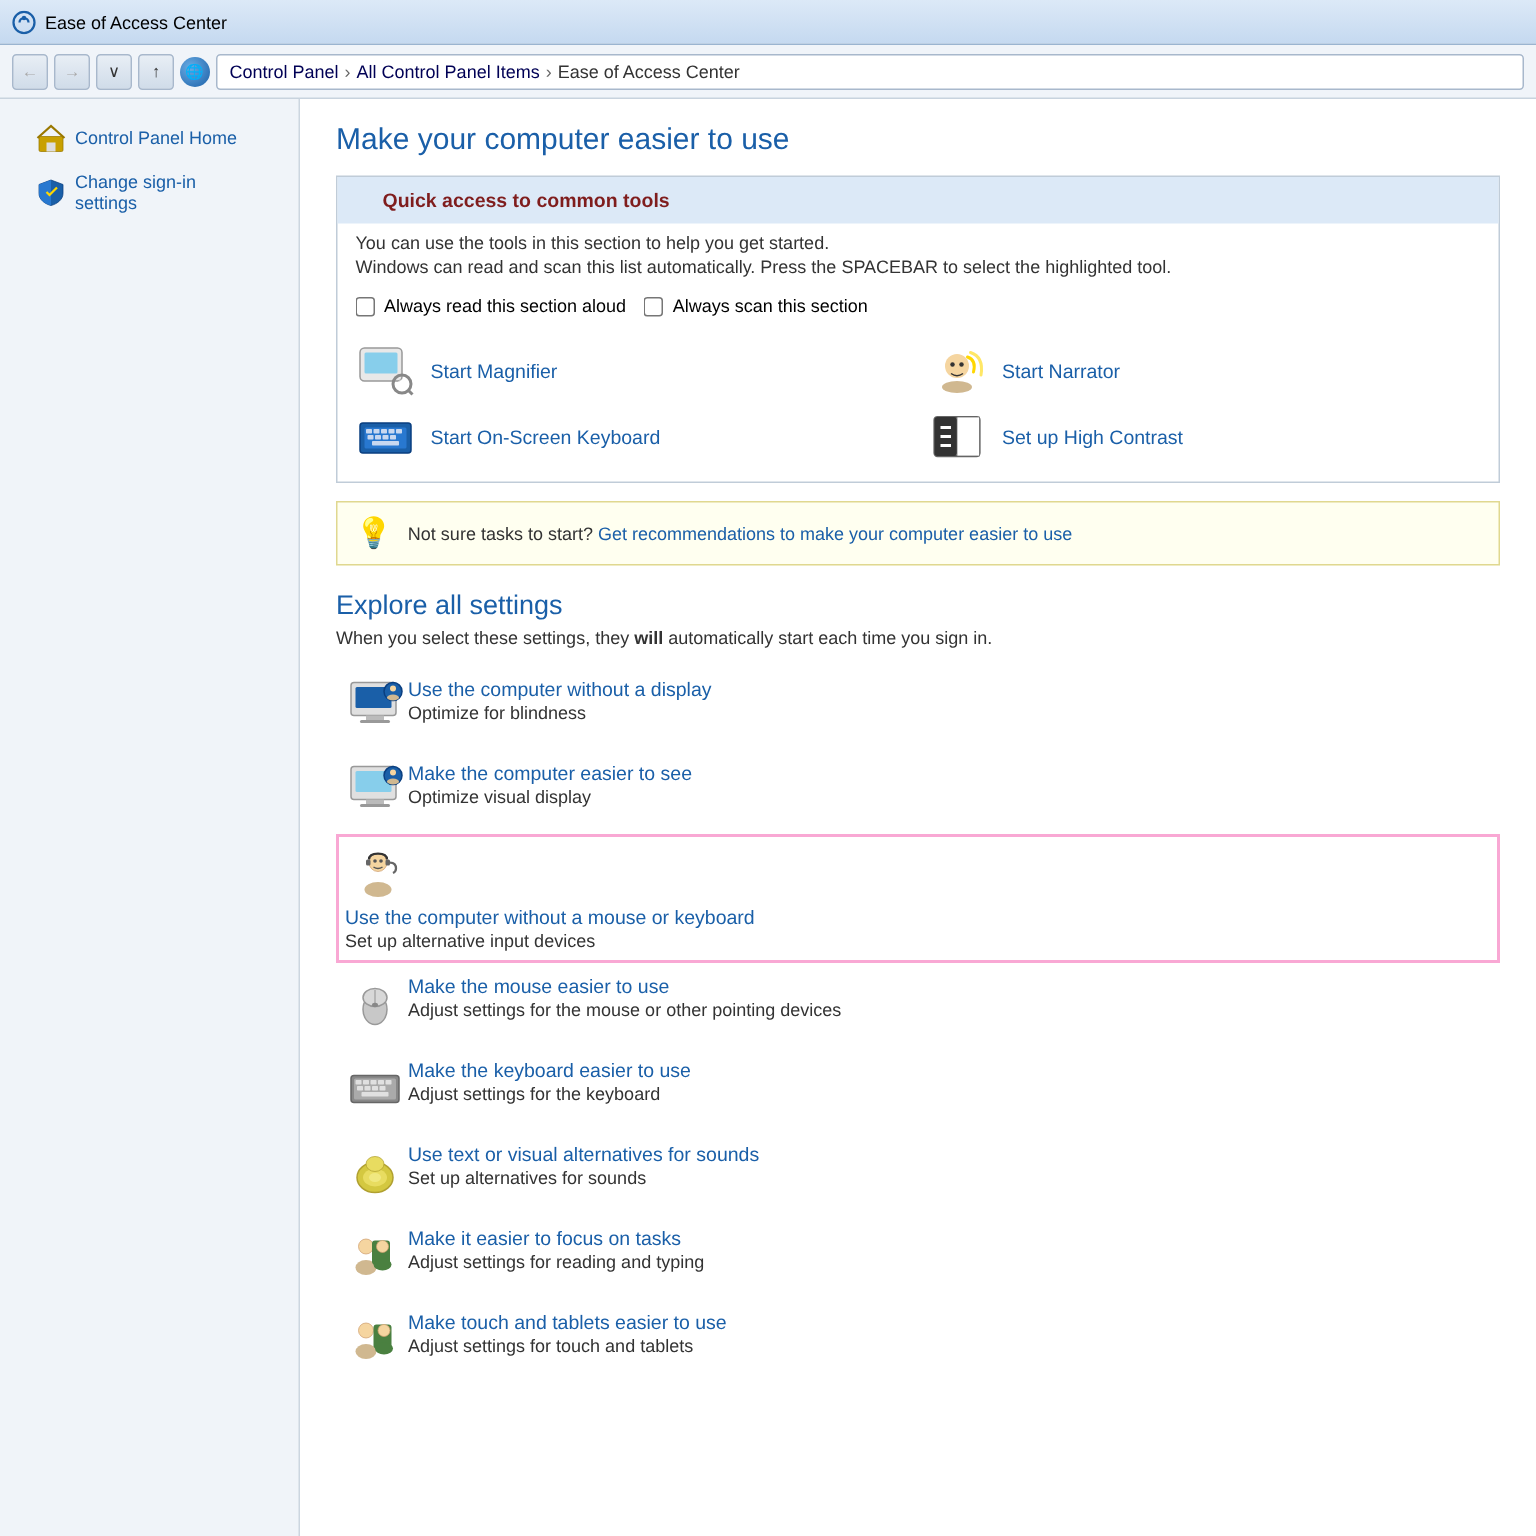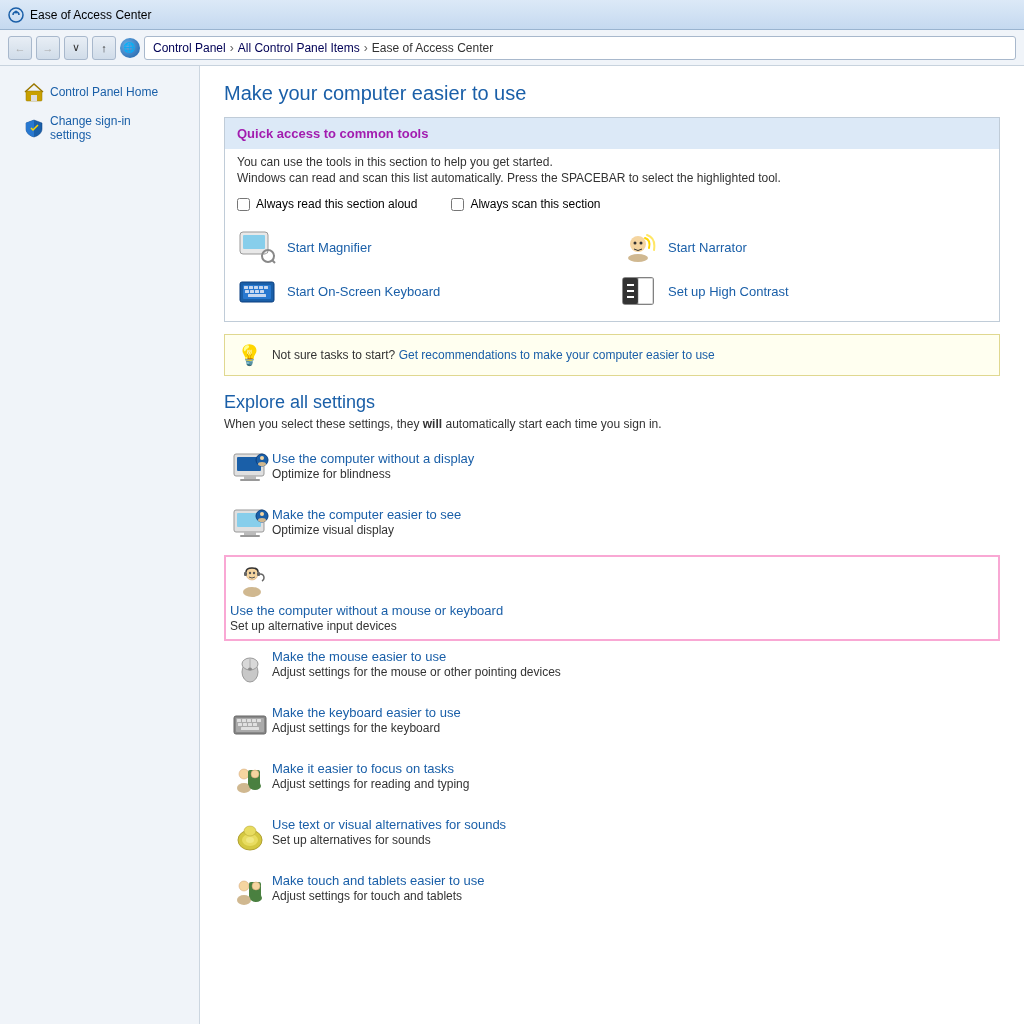--- a/index.html
+++ b/index.html
@@ -134,40 +134,40 @@
       font-weight: normal;
     }
 
     
     .quick-access-box {
       border: 1px solid #c0ccd8;
       margin-bottom: 12px;
     }
     .quick-access-header {
       background: #dce9f7;
-      padding: 8px 12px;
+      padding: 8px 30px;
       font-size: 13px;
       font-weight: bold;
-      color: #a21caf;
+      color: #7f1d1d;
     }
     .quick-access-desc {
       padding: 6px 12px 0 12px;
       font-size: 12px;
       color: #333;
     }
     .quick-access-desc2 {
       padding: 2px 12px 8px 12px;
       font-size: 12px;
       color: #333;
     }
     .checkboxes-row {
       display: flex;
       align-items: center;
       padding: 4px 12px 10px 12px;
-      gap: 34px;
+      gap: 12px;
     }
     .checkbox-label {
       display: flex;
       align-items: center;
       gap: 6px;
       font-size: 12px;
     }
     .checkbox-label input[type="checkbox"] {
       width: 13px;
       height: 13px;
@@ -508,52 +508,52 @@
         </div>
         <div class="setting-text">
           <a class="setting-link">Make the keyboard easier to use</a>
           <span class="setting-desc">Adjust settings for the keyboard</span>
         </div>
       </div>
 
       <div class="setting-item">
         <div class="setting-icon">
           <svg width="40" height="38" viewBox="0 0 40 38">
+            <ellipse cx="20" cy="22" rx="12" ry="10" fill="#d4c840" stroke="#b0a030" stroke-width="1"></ellipse>
+            <ellipse cx="20" cy="22" rx="8" ry="6" fill="#e8dc60"></ellipse>
+            <ellipse cx="20" cy="22" rx="4" ry="3" fill="#f0e880"></ellipse>
+            <ellipse cx="20" cy="13" rx="6" ry="5" fill="#e8dc60" stroke="#b0a030" stroke-width="0.5"></ellipse>
+          </svg>
+        </div>
+        <div class="setting-text">
+          <a class="setting-link">Use text or visual alternatives for sounds</a>
+          <span class="setting-desc">Set up alternatives for sounds</span>
+        </div>
+      </div>
+
+      <div class="setting-item">
+        <div class="setting-icon">
+          <svg width="40" height="38" viewBox="0 0 40 38">
 
             <circle cx="14" cy="12" r="5" fill="#f5d5a0" stroke="#d0a070" stroke-width="0.5"></circle>
             <ellipse cx="14" cy="26" rx="7" ry="5" fill="#d0b890"></ellipse>
             <rect x="18" y="8" width="12" height="16" rx="2" fill="#4a8040"></rect>
             <circle cx="25" cy="12" r="4" fill="#f5d5a0" stroke="#d0a070" stroke-width="0.5"></circle>
             <ellipse cx="25" cy="24" rx="6" ry="4" fill="#4a8040"></ellipse>
           </svg>
         </div>
         <div class="setting-text">
           <a class="setting-link">Make it easier to focus on tasks</a>
           <span class="setting-desc">Adjust settings for reading and typing</span>
         </div>
       </div>
 
       <div class="setting-item">
         <div class="setting-icon">
           <svg width="40" height="38" viewBox="0 0 40 38">
-            <ellipse cx="20" cy="22" rx="12" ry="10" fill="#d4c840" stroke="#b0a030" stroke-width="1"></ellipse>
-            <ellipse cx="20" cy="22" rx="8" ry="6" fill="#e8dc60"></ellipse>
-            <ellipse cx="20" cy="22" rx="4" ry="3" fill="#f0e880"></ellipse>
-            <ellipse cx="20" cy="13" rx="6" ry="5" fill="#e8dc60" stroke="#b0a030" stroke-width="0.5"></ellipse>
-          </svg>
-        </div>
-        <div class="setting-text">
-          <a class="setting-link">Use text or visual alternatives for sounds</a>
-          <span class="setting-desc">Set up alternatives for sounds</span>
-        </div>
-      </div>
-
-      <div class="setting-item">
-        <div class="setting-icon">
-          <svg width="40" height="38" viewBox="0 0 40 38">
             <circle cx="14" cy="12" r="5" fill="#f5d5a0" stroke="#d0a070" stroke-width="0.5"></circle>
             <ellipse cx="14" cy="26" rx="7" ry="5" fill="#d0b890"></ellipse>
             <rect x="19" y="8" width="12" height="16" rx="2" fill="#4a8040"></rect>
             <circle cx="26" cy="12" r="4" fill="#f5d5a0" stroke="#d0a070" stroke-width="0.5"></circle>
             <ellipse cx="26" cy="24" rx="6" ry="4" fill="#4a8040"></ellipse>
           </svg>
         </div>
         <div class="setting-text">
           <a class="setting-link">Make touch and tablets easier to use</a>
           <span class="setting-desc">Adjust settings for touch and tablets</span>

